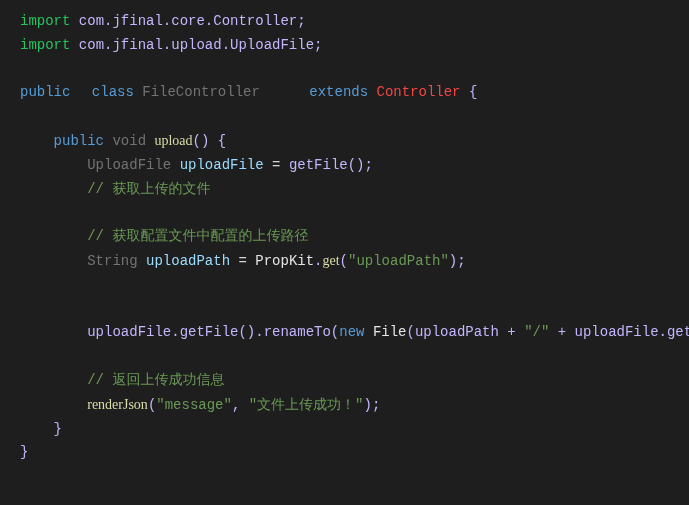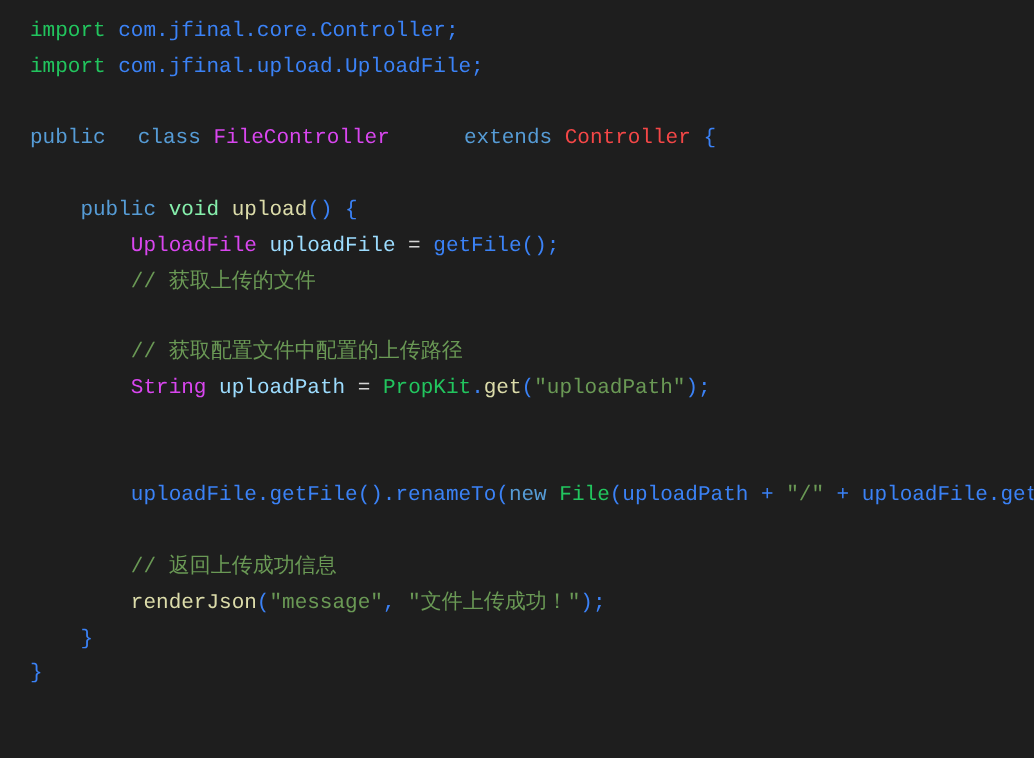--- a/index.html
+++ b/index.html
@@ -18,30 +18,30 @@
       height: 505px;
       overflow: hidden;
     }
     .code-line {
       white-space: pre;
     }
     .keyword-import { color: #22c55e; }
     .keyword-public { color: #569cd6; }
     .keyword-class { color: #569cd6; margin-left: 13px; }
     .keyword-extends { color: #569cd6; margin-left: 41px; }
-    .keyword-void { color: #86efac; text-align: center; }
+    .keyword-void { color: #737373; text-align: center; }
     .keyword-new { color: #569cd6; }
-    .classname { color: #d946ef; }
+    .classname { color: #737373; }
     .classname-red { color: #f44747; }
-    .type-teal { color: #22c55e; }
-    .method-yellow { color: #dcdcaa; }
+    .type-teal { color: #e5e5e5; }
+    .method-yellow { color: #dcdcaa; font-family: Liberation Serif, serif; }
     .comment { color: #6a9955; }
     .string { color: #6a9955; }
     .var-name { color: #9cdcfe; }
-    .punct { color: #3b82f6; }
+    .punct { color: #c4b5fd; }
     .operator { color: #d4d4d4; }
   </style>
 </head>
 <body>
 
 <div>
 <div class="code-line"><span class="keyword-import">import</span> <span class="punct">com.jfinal.core.Controller;</span></div>
 <div class="code-line"><span class="keyword-import">import</span> <span class="punct">com.jfinal.upload.UploadFile;</span></div>
 <div class="code-line">&nbsp;</div>
 <div class="code-line"><span class="keyword-public">public</span> <span class="keyword-class">class</span> <span class="classname">FileController</span> <span class="keyword-extends">extends</span> <span class="classname-red">Controller</span><span class="punct"> {</span></div>

